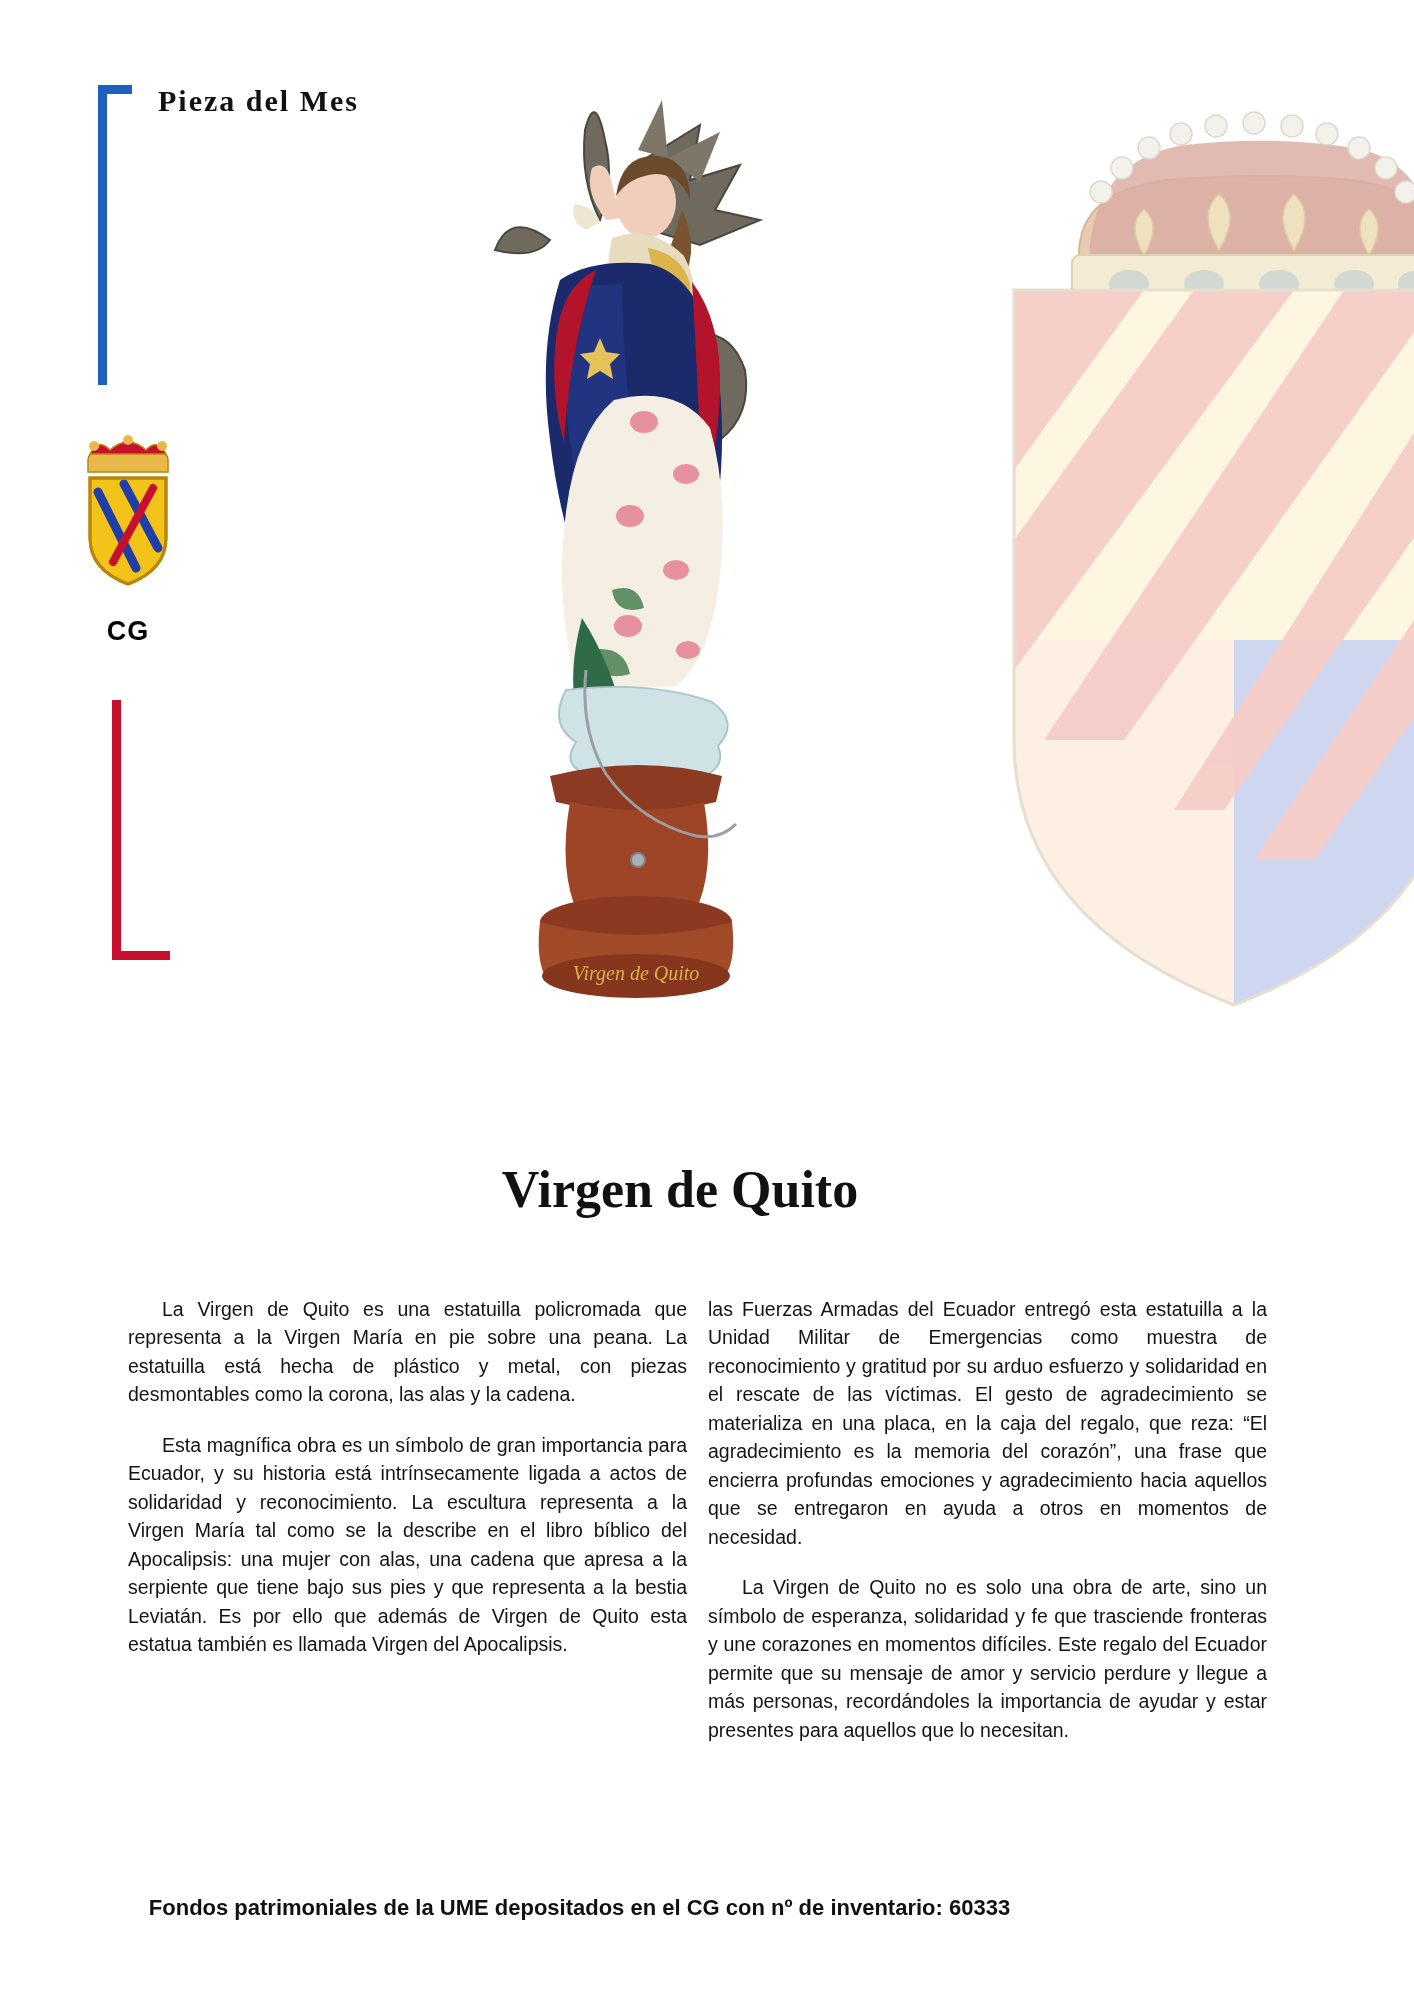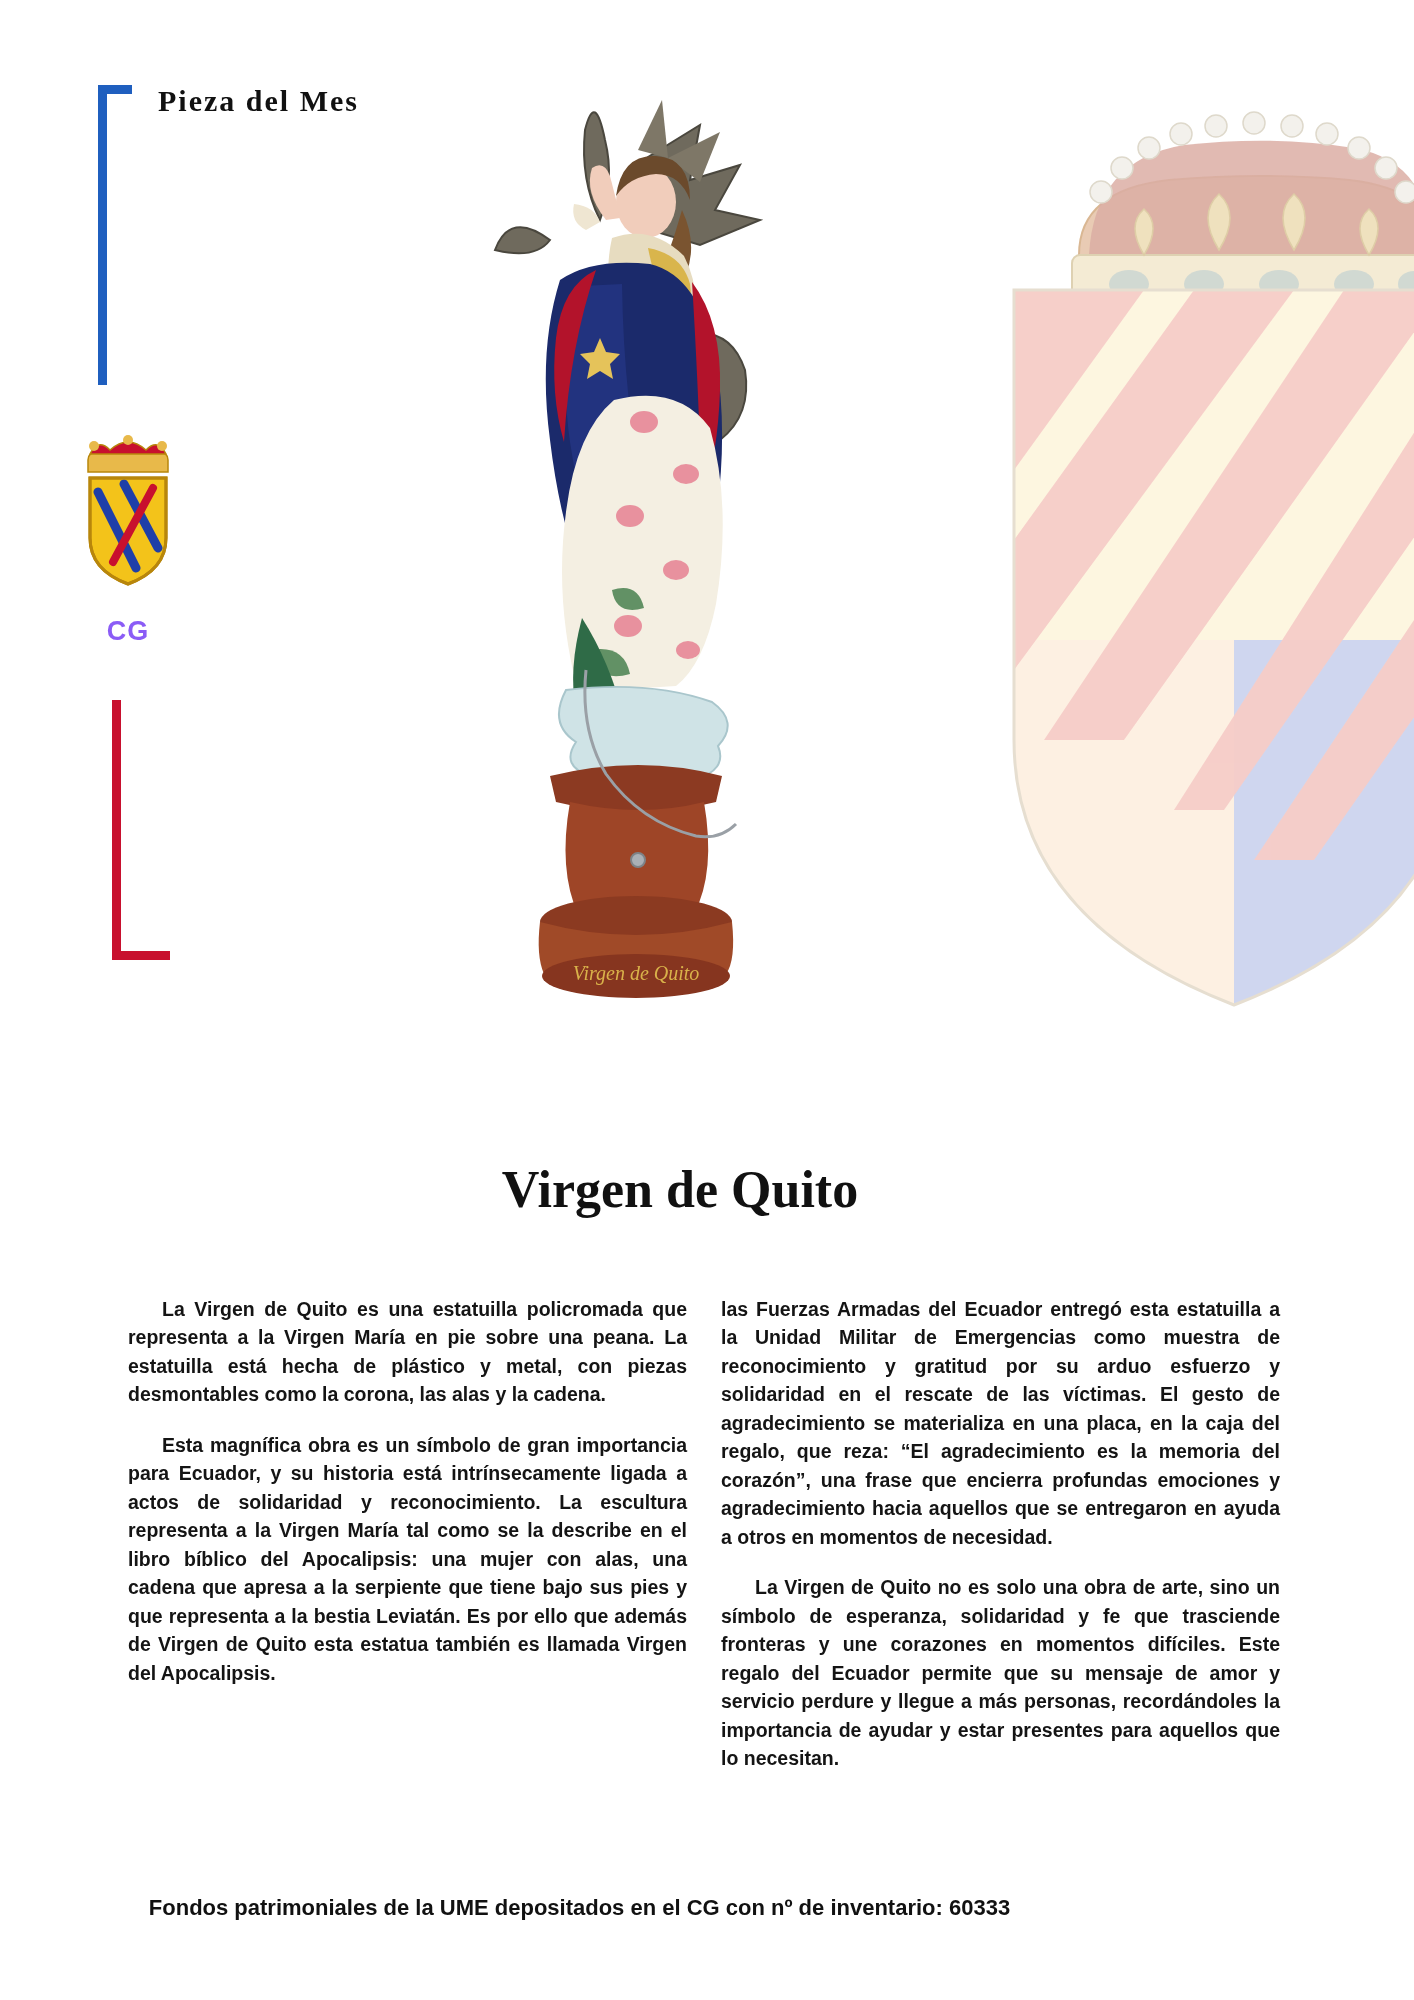--- a/index.html
+++ b/index.html
@@ -79,21 +79,21 @@
     position: absolute;
     left: 48px;
     top: 430px;
     width: 160px;
     text-align: center;
   }
   .cg-label {
     font-family: "Liberation Sans", sans-serif;
     font-weight: bold;
     font-size: 27px;
-    color: #8b5cf6;
+    color: #000000;
     margin-top: 2px;
     letter-spacing: 1px;
   }
   .red-bracket {
     position: absolute;
     left: 112px;
     top: 700px;
     width: 58px;
     height: 260px;
     border-left: 9px solid #c8102e;
@@ -123,22 +123,21 @@
     letter-spacing: 0px;
   }
 
   
   .columns {
     position: absolute;
     left: 128px;
     top: 1295px;
     width: 1158px;
     display: flex;
-    gap: 34px;
-    font-weight: bold;
+    gap: 21px;
   }
   .col {
     width: 559px;
   }
   .col p {
     margin: 0 0 22px 0;
     font-family: "Liberation Sans", sans-serif;
     font-size: 19.5px;
     line-height: 1.46;
     text-align: justify;

